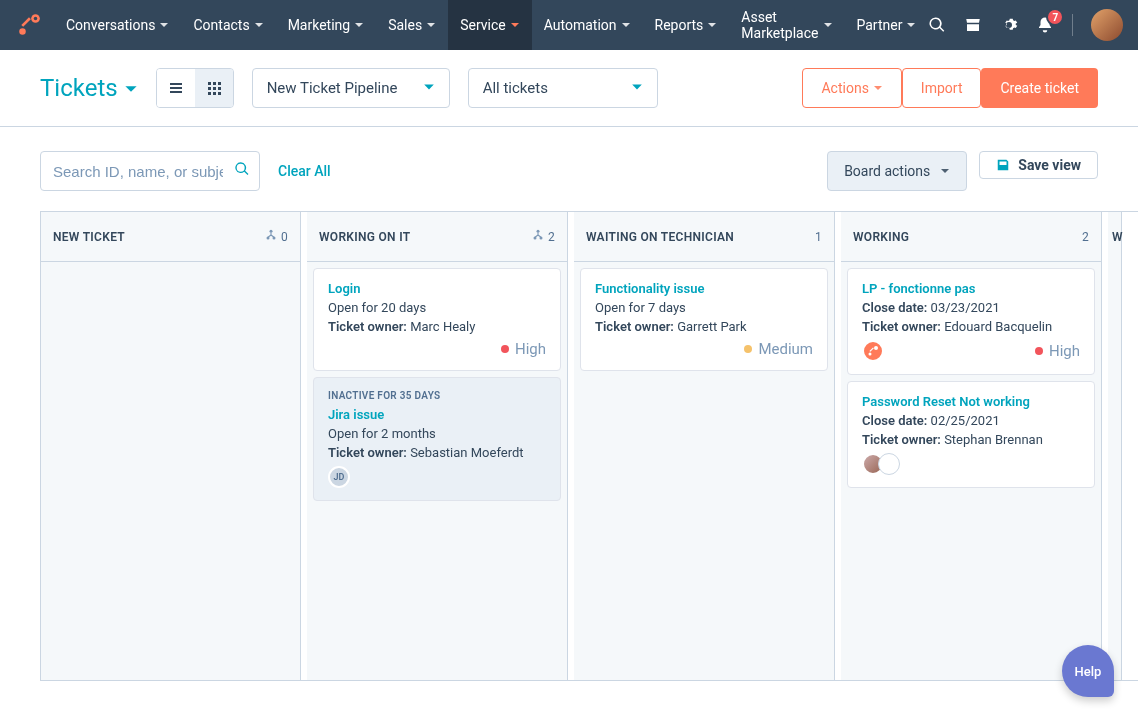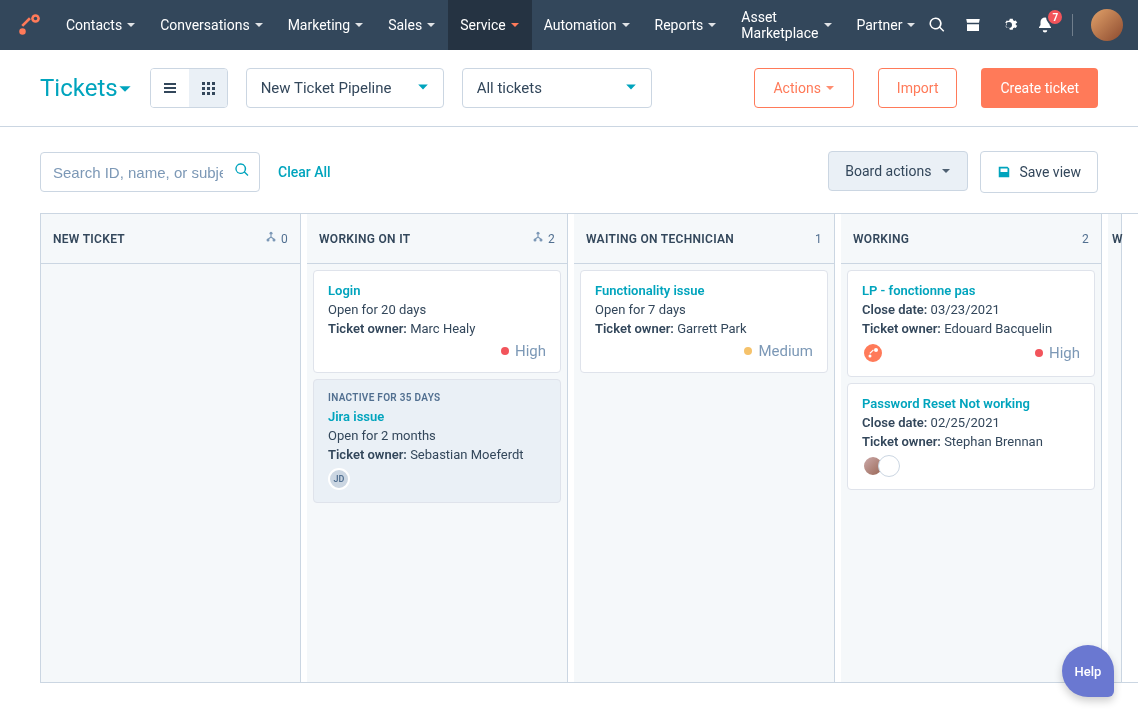--- a/index.html
+++ b/index.html
@@ -46,36 +46,36 @@
   .avatar { width:32px; height:32px; border-radius:50%; background:linear-gradient(135deg,#e2a26a,#8c4a2f); }
   .nav-divider { width:1px; height:22px; background:rgba(255,255,255,.3); }
   
   .header {
     display:flex; align-items:center; justify-content:space-between;
     padding:18px 40px; border-bottom:1px solid var(--border);
   }
   .header-left { display:flex; align-items:center; gap:18px; }
   .page-title {
     font-size:24px; color:var(--hs-teal); cursor:pointer;
-    display:flex; align-items:center; 
+    display:flex; align-items:center; gap:6px;
   }
   .title-caret svg { width:14px; height:14px; fill:var(--hs-teal); }
   .view-toggle { display:flex; border:1px solid var(--border); border-radius:4px; overflow:hidden; }
   .view-btn { width:38px; height:38px; display:flex; align-items:center; justify-content:center; cursor:pointer; background:#fff; }
   .view-btn.active { background:var(--light-gray); }
   .view-btn svg { width:16px; height:16px; fill:var(--text); }
   .select-box {
     height:40px; border:1px solid var(--border); border-radius:4px;
     display:flex; align-items:center; justify-content:space-between;
     padding:13px 14px; font-size:15px; background:#fff; cursor:pointer;
   }
   .select-box.pipeline { width:198px; }
   .select-box.filter { width:190px; }
   .select-caret svg { width:12px; height:12px; fill:var(--hs-teal); }
-  .header-right { display:flex; align-items:center; gap:24px; }
+  .header-right { display:flex; align-items:center; gap:0; }
   .btn {
     height:40px; display:flex; align-items:center; justify-content:center;
     padding:0 18px; border-radius:4px; font-size:14px; cursor:pointer;
     border:1px solid transparent; background:#fff;
   }
   .btn.outline-orange { border-color:var(--hs-orange); color:var(--hs-orange); }
   .btn.solid-orange { background:var(--hs-orange); color:#fff; }
   .btn .caret svg { fill:var(--hs-orange); }
   
   .filters-row {
@@ -99,23 +99,23 @@
   .more-filters svg { width:14px; height:14px; fill:var(--hs-teal); }
   .clear-all { color:var(--hs-teal); font-size:14px; cursor:pointer; font-weight:500;}
   .filters-right { display:flex; align-items:flex-start; gap:12px; }
   .board-actions {
     height:40px; padding:0 16px; border:1px solid var(--border);
     background:var(--light-gray); border-radius:4px;
     display:flex; align-items:center; gap:6px; font-size:14px; cursor:pointer; color:var(--text);
   }
   .board-actions .caret svg { fill:var(--text); }
   .save-view {
-    height:42px; padding:0 16px; border:1px solid var(--border);
+    height:28px; padding:0 16px; border:1px solid var(--border);
     background:#fff; border-radius:4px;
-    display:flex; align-items:center; gap:8px; font-size:14px; cursor:pointer; color:var(--text);
+    display:flex; align-items:center; gap:8px; font-size:14px; cursor:pointer; color:var(--text);font-weight:bold;
   }
   .save-view svg { width:14px; height:14px; fill:var(--hs-teal); }
   
   .board-wrap { padding:10px 0 0 40px; overflow-x:hidden; }
   .board { display:flex; gap:6px; height:470px; border-top:1px solid var(--border); border-bottom:1px solid var(--border);}
   .column {
     flex:0 0 261px; border-right:1px solid var(--border);
     background:#f5f8fa; display:flex; flex-direction:column;
     min-width:261px;
   }
@@ -171,27 +171,27 @@
     <div class="logo">
       <svg viewBox="0 0 24 24">
           <circle cx="6" cy="18" r="3" fill="#ff7a59"></circle>
           <circle cx="18" cy="6" r="4" fill="#ff7a59"></circle>
           <rect x="7" y="7" width="10" height="2.4" transform="rotate(-45 12 12)" fill="#ff7a59"></rect>
           <circle cx="18" cy="6" r="1.6" fill="#33475b"></circle>
         </svg>
     </div>
     <div id="nav-items" style="display: flex; height: 100%;">
         <div class="nav-item">
+          <span>Conversations</span>
+          <span class="caret"><svg viewBox="0 0 10 10">
+              <path d="M1 3l4 4 4-4z"></path>
+            </svg></span>
+        </div>
+        <div class="nav-item">
           <span>Contacts</span>
-          <span class="caret"><svg viewBox="0 0 10 10">
-              <path d="M1 3l4 4 4-4z"></path>
-            </svg></span>
-        </div>
-        <div class="nav-item">
-          <span>Conversations</span>
           <span class="caret"><svg viewBox="0 0 10 10">
               <path d="M1 3l4 4 4-4z"></path>
             </svg></span>
         </div>
         <div class="nav-item">
           <span>Marketing</span>
           <span class="caret"><svg viewBox="0 0 10 10">
               <path d="M1 3l4 4 4-4z"></path>
             </svg></span>
         </div>

